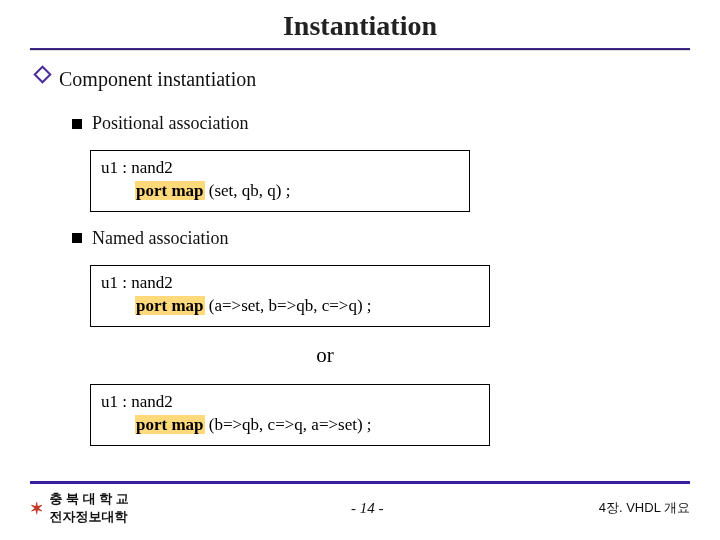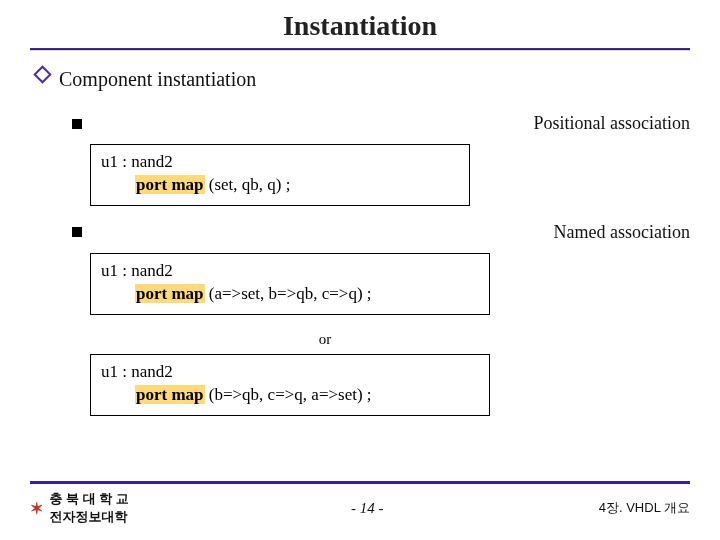--- a/index.html
+++ b/index.html
@@ -5,28 +5,28 @@
   * { box-sizing: border-box; margin: 0; padding: 0; }
   html, body { width: 720px; height: 540px; font-family: "Times New Roman", serif; background: #fff; overflow: hidden; }
   .slide { position: relative; width: 720px; height: 540px; padding: 10px 30px 0 30px; }
   .title-wrap { text-align: center; }
   .title { display: inline-block; font-size: 28px; font-weight: 700; color: #222; }
   .rule { width: 660px; height: 2px; margin: 6px auto 0; background: linear-gradient(#4a2e9a, #2b1560); box-shadow: 0 1px 0 #ddd; }
   .content { margin-top: 18px; padding-left: 6px; }
   .h1line { display: flex; align-items: flex-start; gap: 10px; margin-bottom: 22px; }
   .diamond { width: 13px; height: 13px; transform: rotate(45deg); background: #fff; border: 2px solid #4a2e9a; display:inline-block; }
   .h1txt { font-size: 20px; color: #111; }
-  .h2line { display: flex; align-items: center; gap: 10px; margin: 14px 0 10px 36px; justify-content: space-between; }
+  .h2line { display: flex; align-items: center; gap: 10px; margin: 14px 0 10px 36px; }
   .square { width: 10px; height: 10px; background: #000; display:inline-block; }
   .h2txt { font-size: 18px; color: #111; }
-  .codebox { margin: 4px 0 16px 54px; width: 380px; border: 1.2px solid #000; padding: 6px 10px 8px; font-size: 17px; line-height: 1.35; background: rgba(255,255,255,0.7); }
+  .codebox { margin: 16px 0 16px 54px; width: 380px; border: 1.2px solid #000; padding: 6px 10px 8px; font-size: 17px; line-height: 1.35; background: rgba(255,255,255,0.7); }
   .codebox.wide { width: 400px; }
   .kw { display:inline; background: #ffd97a; padding: 0 1px; font-weight: bold; }
   .code-line2 { padding-left: 34px; }
-  .or-row { margin: 7px 0 6px 0; text-align: center; width: 470px; margin-left: 54px; font-size: 15px; }
+  .or-row { margin: 7px 0 6px 0; text-align: center; width: 470px; margin-left: 54px; font-size: 21px; }
   .bg-chip { position: absolute; right: 10px; top: 140px; width: 380px; height: 360px; z-index: -1; opacity: 0.9; }
   .bg-chip .pkg { position:absolute; right:60px; top:110px; width:180px; height:130px; background: linear-gradient(135deg,#bfa574,#8f7442); transform: skewY(-18deg) rotate(-6deg); border-radius: 6px; box-shadow: 8px 14px 18px rgba(0,0,0,0.15); }
   .bg-chip .pins { position:absolute; right:40px; top:110px; width:220px; height:170px; }
   .bg-chip .pins span { position:absolute; width:6px; height:40px; background:linear-gradient(#e8dca8,#b9a86c); border-radius:1px; }
   .bg-title { position:absolute; right:28px; bottom:68px; font-family: Arial, sans-serif; font-size:52px; font-weight:800; color:#d6d1c3; letter-spacing:1px; text-shadow: 2px 2px 0 #e9e6da; white-space:nowrap; z-index:-1; }
   .footer { position: absolute; bottom: 14px; left: 30px; right: 30px; }
   .footrule { height: 3px; background: #3a1da0; margin-bottom: 6px; }
   .footrow { display:flex; align-items:center; justify-content:space-between; font-size: 13px; font-family: "Malgun Gothic","Apple SD Gothic Neo",sans-serif; color:#111; }
   .footleft { display:flex; align-items:center; gap:6px; font-weight:bold; }
   .star { color:#c0392b; font-size:16px; }

